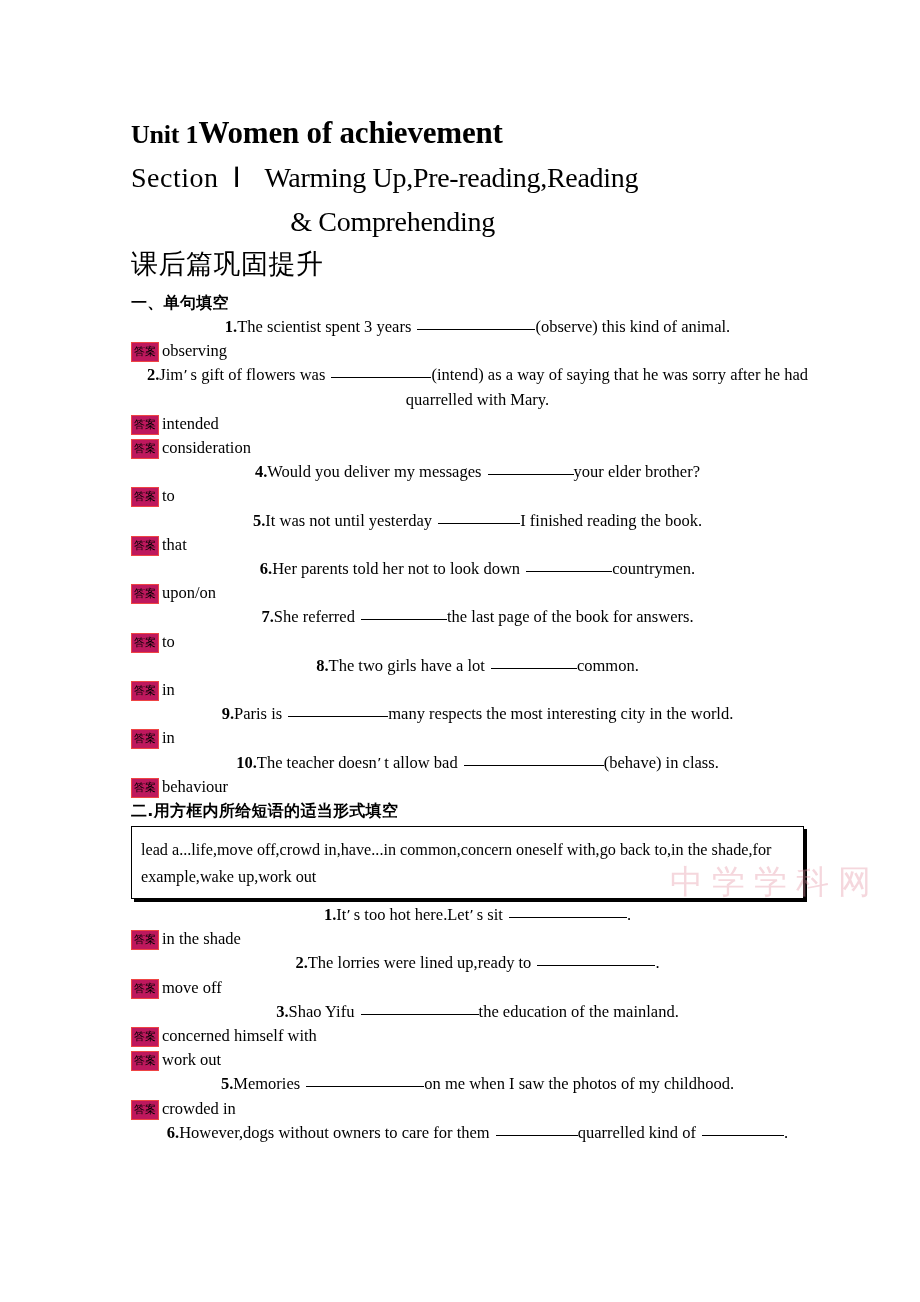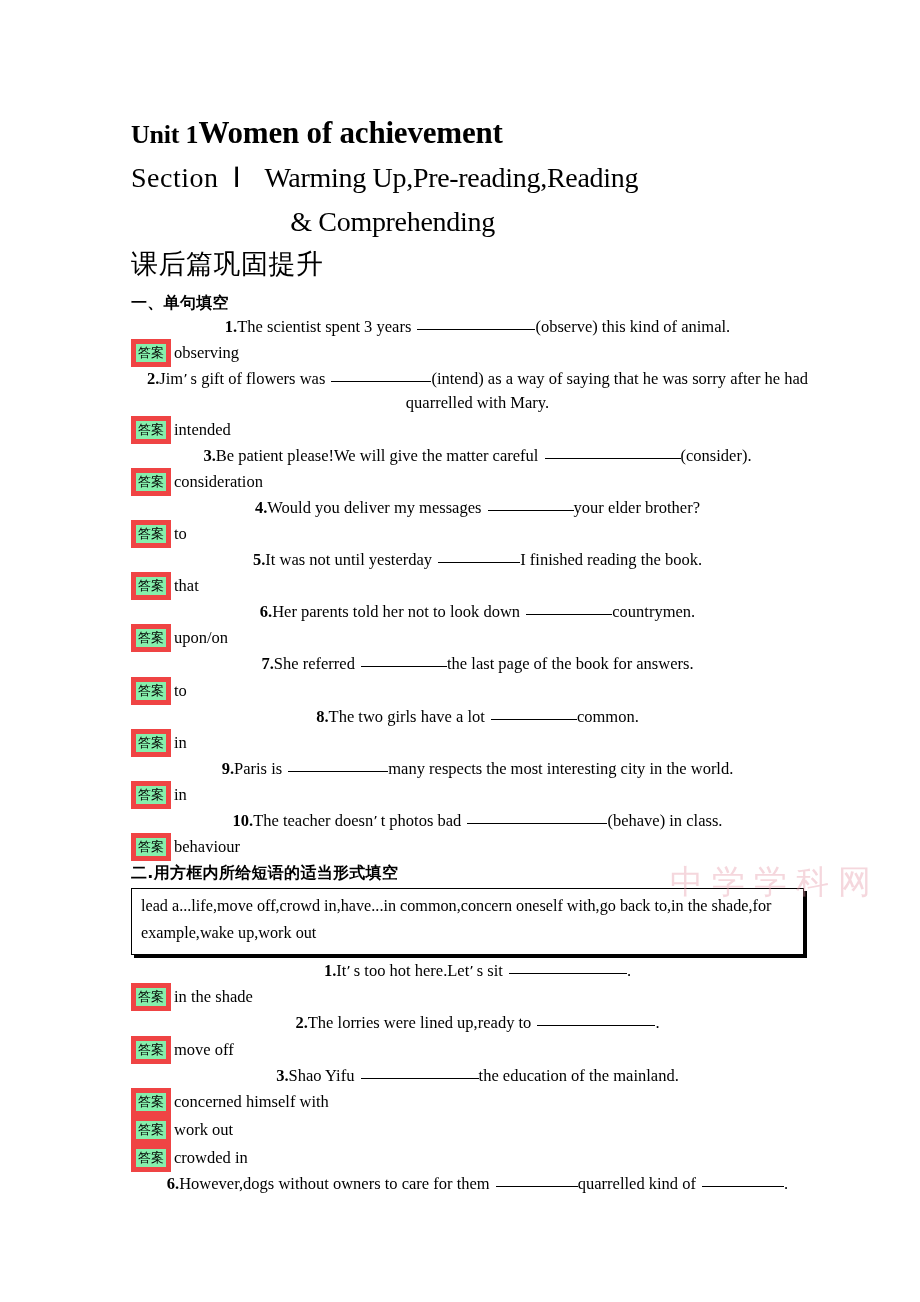--- a/index.html
+++ b/index.html
@@ -108,39 +108,39 @@
   }
 
   .ans-line {
     font-size: 16.5px;
     line-height: 24.2px;
     margin: 0;
     white-space: nowrap;
   }
   .ans-tag {
     display: inline-block;
-    background: #86efac;
-    border: 5px solid #ef4444;
-    font-family: "DejaVu Sans", "Liberation Sans", sans-serif;
-    font-size: 13px;
+    background: #be185d;
+    border: 1px solid #ef4444;
+    font-family: "DejaVu Sans", "Liberation Sans", sans-serif;
+    font-size: 11px;
     line-height: 15px;
     padding: 1px 2px 2px 2px;
     margin-right: 3px;
     vertical-align: 1px;
     letter-spacing: 0px;
   }
   .ans-text { font-size: 16.5px; }
 
   
   .phrase-box {
     position: relative;
     border: 1.6px solid #000;
     box-shadow: 3px 3px 0 0 #000;
     margin: 3px 0 4px 0;
-    padding: 4px 10px 7px 9px;
+    padding: 10px 10px 7px 9px;
     width: 673px;
     box-sizing: border-box;
     background: transparent;
   }
   .phrase-box p {
     margin: 0;
     font-size: 16.2px;
     line-height: 27px;
   }
 
@@ -191,42 +191,41 @@
     <div class="sec-heading">一、单句填空</div>
 
     <div>
 
       <p class="q-line"><span class="qn">1.</span><span>The scientist spent 3 years </span><span class="blank" style="width:118px"></span><span>(observe) this kind of animal.</span></p>
       <p class="ans-line"><span class="ans-tag">答案</span><span class="ans-text">observing</span></p>
 
       <p class="q-line"><span class="qn">2.</span><span>Jim</span><span class="ap">’</span><span>s gift of flowers was </span><span class="blank" style="width:100px"></span><span>(intend) as a way of saying that he was sorry after he had quarrelled with Mary.</span></p>
       <p class="ans-line"><span class="ans-tag">答案</span><span class="ans-text">intended</span></p>
 
-      <p class="q-line"><span class="qn">3.</span><span>Be patient please!We will give the matter careful </span><span class="blank" style="width:136px"></span><span>(consider).</span></p>
       <p class="ans-line"><span class="ans-tag">答案</span><span class="ans-text">consideration</span></p>
 
       <p class="q-line"><span class="qn">4.</span><span>Would you deliver my messages </span><span class="blank" style="width:86px"></span><span>your elder brother?</span></p>
       <p class="ans-line"><span class="ans-tag">答案</span><span class="ans-text">to</span></p>
 
       <p class="q-line"><span class="qn">5.</span><span>It was not until yesterday </span><span class="blank" style="width:82px"></span><span>I finished reading the book.</span></p>
       <p class="ans-line"><span class="ans-tag">答案</span><span class="ans-text">that</span></p>
 
       <p class="q-line"><span class="qn">6.</span><span>Her parents told her not to look down </span><span class="blank" style="width:86px"></span><span>countrymen.</span></p>
       <p class="ans-line"><span class="ans-tag">答案</span><span class="ans-text">upon/on</span></p>
 
       <p class="q-line"><span class="qn">7.</span><span>She referred </span><span class="blank" style="width:86px"></span><span>the last page of the book for answers.</span></p>
       <p class="ans-line"><span class="ans-tag">答案</span><span class="ans-text">to</span></p>
 
       <p class="q-line"><span class="qn">8.</span><span>The two girls have a lot </span><span class="blank" style="width:86px"></span><span>common.</span></p>
       <p class="ans-line"><span class="ans-tag">答案</span><span class="ans-text">in</span></p>
 
       <p class="q-line"><span class="qn">9.</span><span>Paris is </span><span class="blank" style="width:100px"></span><span>many respects the most interesting city in the world.</span></p>
       <p class="ans-line"><span class="ans-tag">答案</span><span class="ans-text">in</span></p>
 
-      <p class="q-line"><span class="qn">10.</span><span>The teacher doesn</span><span class="ap">’</span><span>t photos bad </span><span class="blank" style="width:140px"></span><span>(behave) in class.</span></p>
+      <p class="q-line"><span class="qn">10.</span><span>The teacher doesn</span><span class="ap">’</span><span>t allow bad </span><span class="blank" style="width:140px"></span><span>(behave) in class.</span></p>
       <p class="ans-line"><span class="ans-tag">答案</span><span class="ans-text">behaviour</span></p>
 
     </div>
 
     <div class="sec-heading">二.用方框内所给短语的适当形式填空</div>
 
     <div class="phrase-box">
       <p>lead a...life,move off,crowd in,have...in common,concern oneself with,go back to,in the shade,for example,wake up,work out</p>
     </div>
 
@@ -236,20 +235,21 @@
       <p class="ans-line"><span class="ans-tag">答案</span><span class="ans-text">in the shade</span></p>
 
       <p class="q-line"><span class="qn">2.</span><span>The lorries were lined up,ready to </span><span class="blank" style="width:118px"></span><span>.</span></p>
       <p class="ans-line"><span class="ans-tag">答案</span><span class="ans-text">move off</span></p>
 
       <p class="q-line"><span class="qn">3.</span><span>Shao Yifu </span><span class="blank" style="width:118px"></span><span>the education of the mainland.</span></p>
       <p class="ans-line"><span class="ans-tag">答案</span><span class="ans-text">concerned himself with</span></p>
 
       <p class="ans-line"><span class="ans-tag">答案</span><span class="ans-text">work out</span></p>
 
+      <p class="q-line"><span class="qn">5.</span><span>Memories </span><span class="blank" style="width:118px"></span><span>on me when I saw the photos of my childhood.</span></p>
       <p class="ans-line"><span class="ans-tag">答案</span><span class="ans-text">crowded in</span></p>
 
       <p class="q-line"><span class="qn">6.</span><span>However,dogs without owners to care for them </span><span class="blank" style="width:82px"></span><span>quarrelled kind of </span><span class="blank" style="width:82px"></span><span>.</span></p>
 
     </div>
 
   </div>
 
 </div>
 

